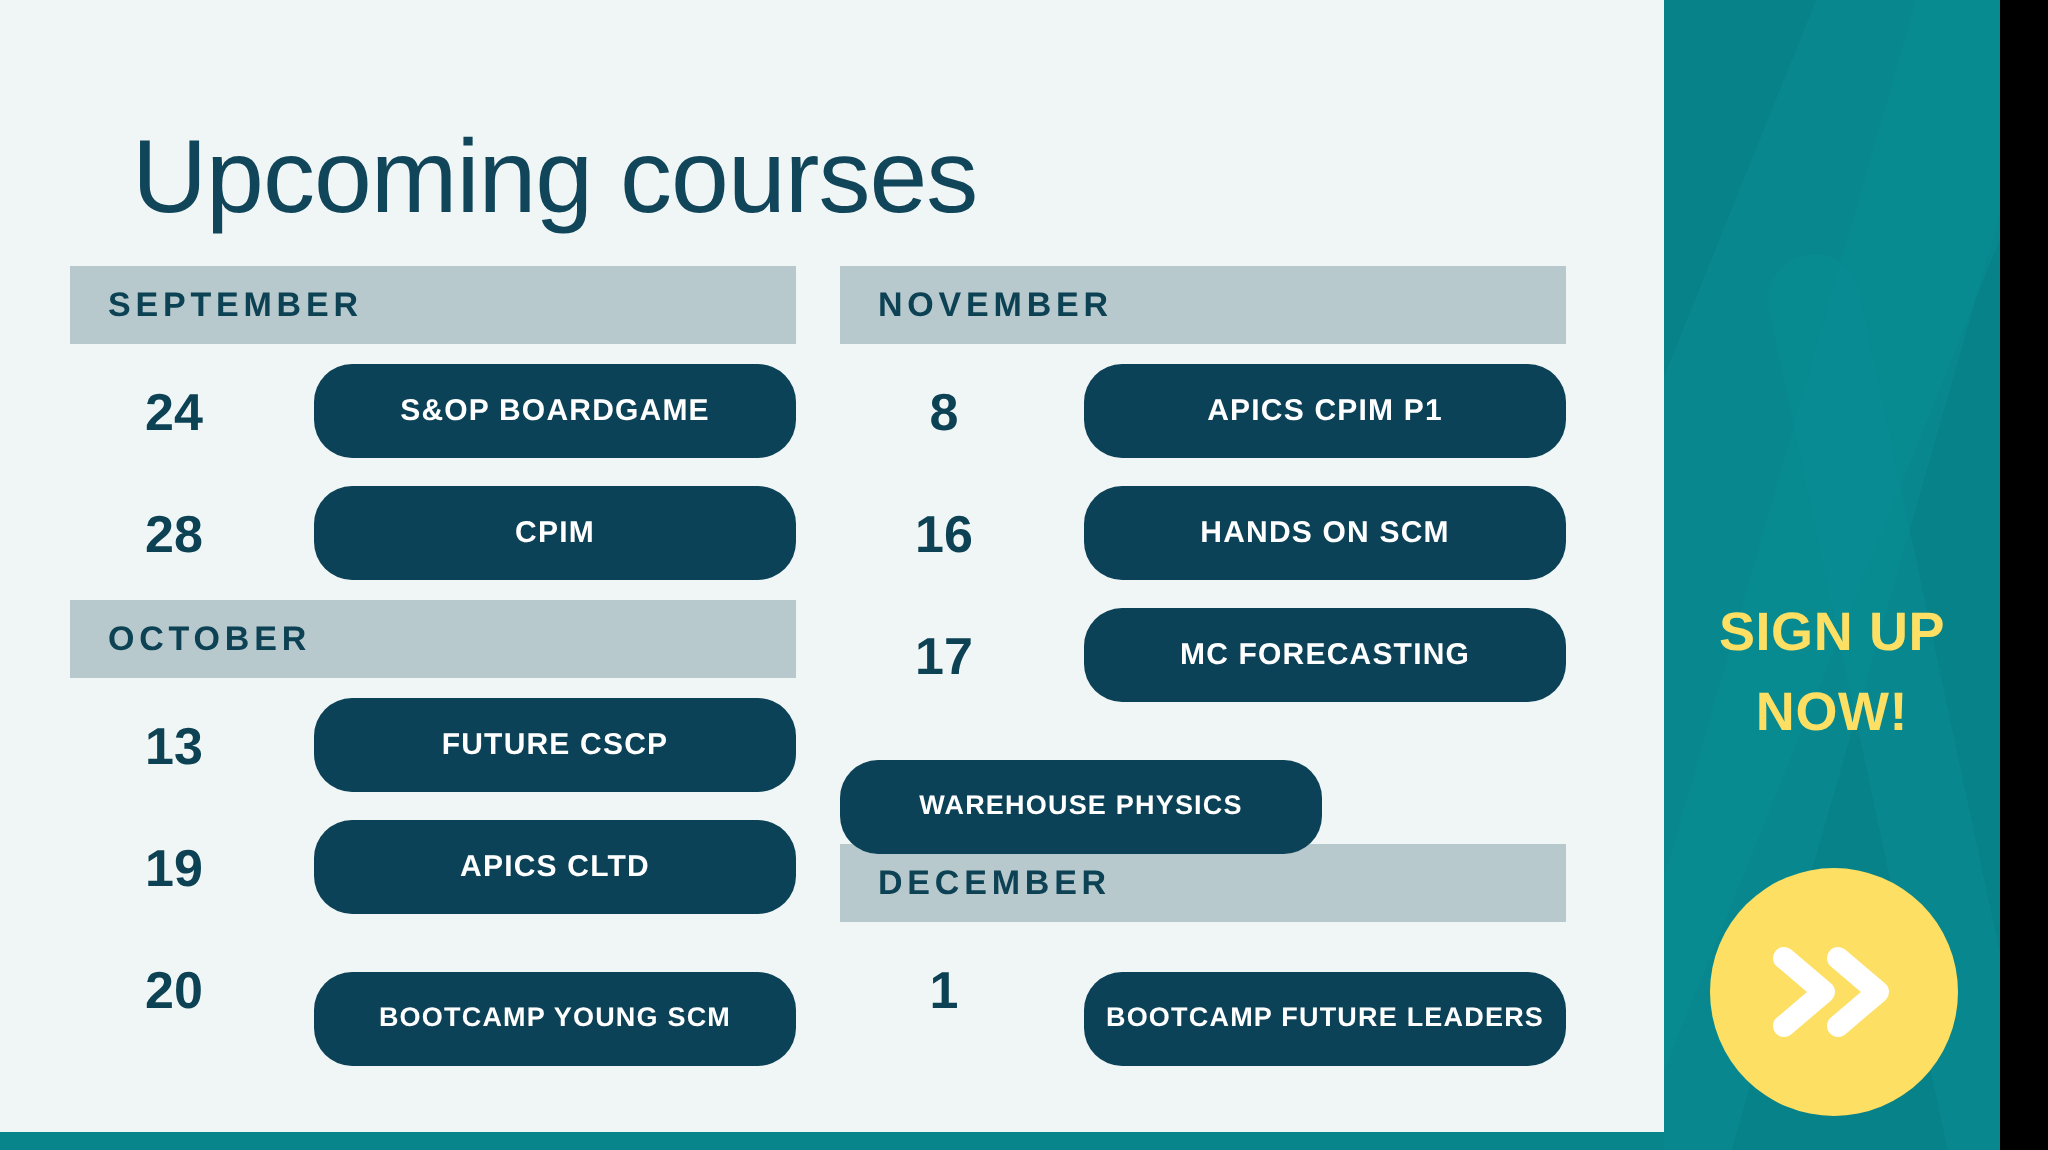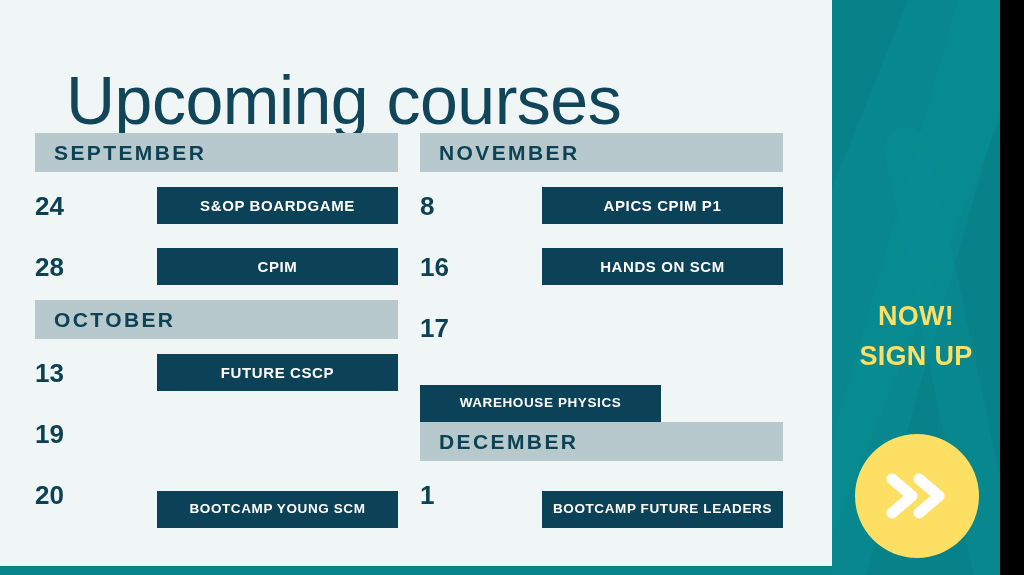--- a/index.html
+++ b/index.html
@@ -82,21 +82,21 @@
     width: 24px;
     height: 575px;
     background: #000000;
   }
 
   
   #page-title {
     position: absolute;
     left: 66px;
     top: 6px;
-    font-size: 68px;
+    font-size: 52px;
     line-height: 96px;
     font-weight: 300;
     letter-spacing: -0.5px;
     color: #10455a;
     white-space: nowrap;
   }
 
   
   .column {
     position: absolute;
@@ -108,58 +108,59 @@
   
   .month-header {
     height: 39px;
     background: #b7c9cd;
     display: flex;
     align-items: center;
     margin-bottom: 6px;
   }
   .month-header .month-label {
     padding-left: 19px;
-    font-size: 21px;
+    font-size: 17px;
     font-weight: bold;
     letter-spacing: 2.4px;
     color: #0d4254;
   }
 
   
   .course-row {
     display: flex;
     align-items: center;
     height: 55px;
     margin-bottom: 6px;
   }
   .course-row .day {
     width: 122px;
     padding-right: 18px;
     box-sizing: border-box;
-    text-align: left;
+    text-align: center;
     font-size: 26px;
     font-weight: bold;
     color: #0d4254;
     line-height: 1;
   }
   .course-row .course-pill {
     width: 241px;
-    height: 37px;
+    height: 47px;
     background: #0c4257;
     color: #ffffff;
     display: flex;
     align-items: center;
     justify-content: center;
     text-align: center;
     font-size: 15px;
     font-weight: bold;
     letter-spacing: 0.6px;
     line-height: 17px;
     box-sizing: border-box;
     padding: 0 6px;
+    border-radius: 19px;
   }
   .course-pill.two-line { font-size: 13.5px; line-height: 16px; margin-top: 29px; }
 
   
   .month-block { margin-bottom: 4px; }
   .month-block + .month-block { margin-top: 6px; }
 
   
   #cta {
     position: absolute;
@@ -223,20 +224,21 @@
       <div class="month-block">
         <div class="month-header">
           <span class="month-label">OCTOBER</span>
         </div>
         <div class="course-row">
           <div class="day">13</div>
           <div class="course-pill">FUTURE CSCP</div>
         </div>
         <div class="course-row">
           <div class="day">19</div>
+          <div class="course-pill">APICS CLTD</div>
         </div>
         <div class="course-row">
           <div class="day">20</div>
           <div class="course-pill two-line">BOOTCAMP YOUNG SCM</div>
         </div>
       </div>
     </div>
   <div class="column" id="col-right">
       <div class="month-block">
         <div class="month-header">
@@ -245,39 +247,40 @@
         <div class="course-row">
           <div class="day">8</div>
           <div class="course-pill">APICS CPIM P1</div>
         </div>
         <div class="course-row">
           <div class="day">16</div>
           <div class="course-pill">HANDS ON SCM</div>
         </div>
         <div class="course-row">
           <div class="day">17</div>
+          <div class="course-pill">MC FORECASTING</div>
         </div>
         <div class="course-row">
           <div class="course-pill two-line">WAREHOUSE PHYSICS</div>
         </div>
       </div>
       <div class="month-block">
         <div class="month-header">
           <span class="month-label">DECEMBER</span>
         </div>
         <div class="course-row">
           <div class="day">1</div>
           <div class="course-pill two-line">BOOTCAMP FUTURE LEADERS</div>
         </div>
       </div>
     </div>
 
   <div id="cta">
+    <div class="cta-line">SIGN UP</div>
     <div class="cta-line">NOW!</div>
-    <div class="cta-line">SIGN UP</div>
   </div>
 
   <div id="cta-circle">
     <svg width="70" height="56" viewBox="0 0 70 56" aria-hidden="true">
       <g fill="none" stroke="#ffffff" stroke-width="11" stroke-linecap="round" stroke-linejoin="round">
         <polyline points="10,11 30,28 10,45"></polyline>
         <polyline points="37,11 57,28 37,45"></polyline>
       </g>
     </svg>
   </div>

